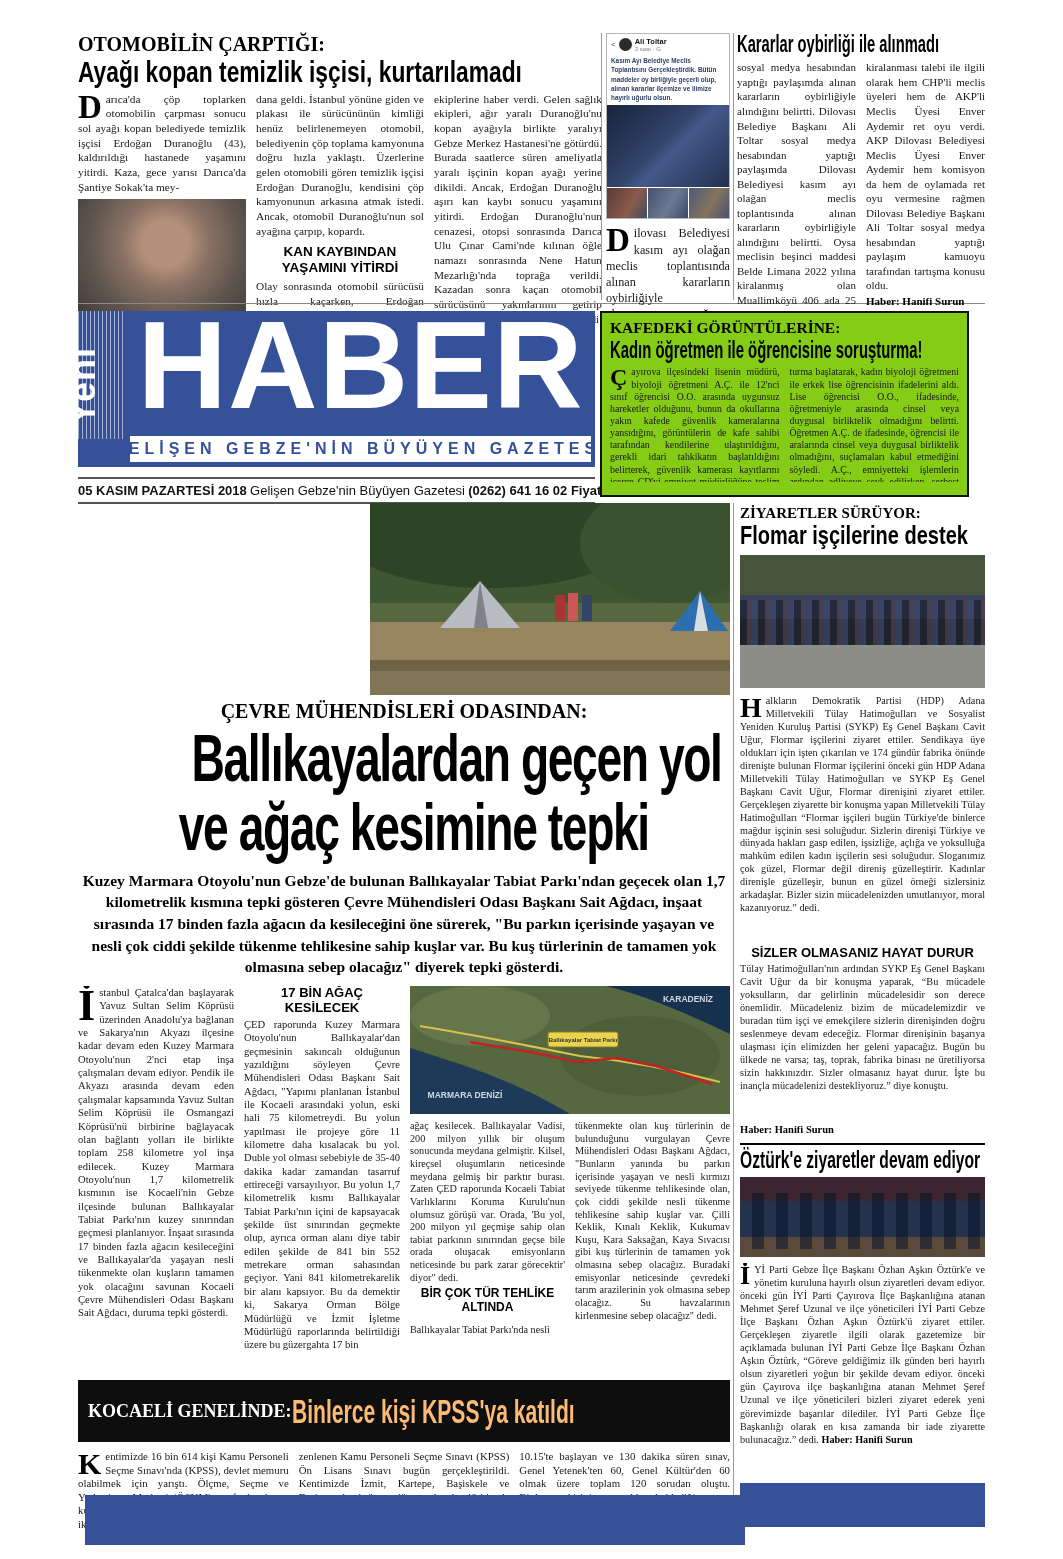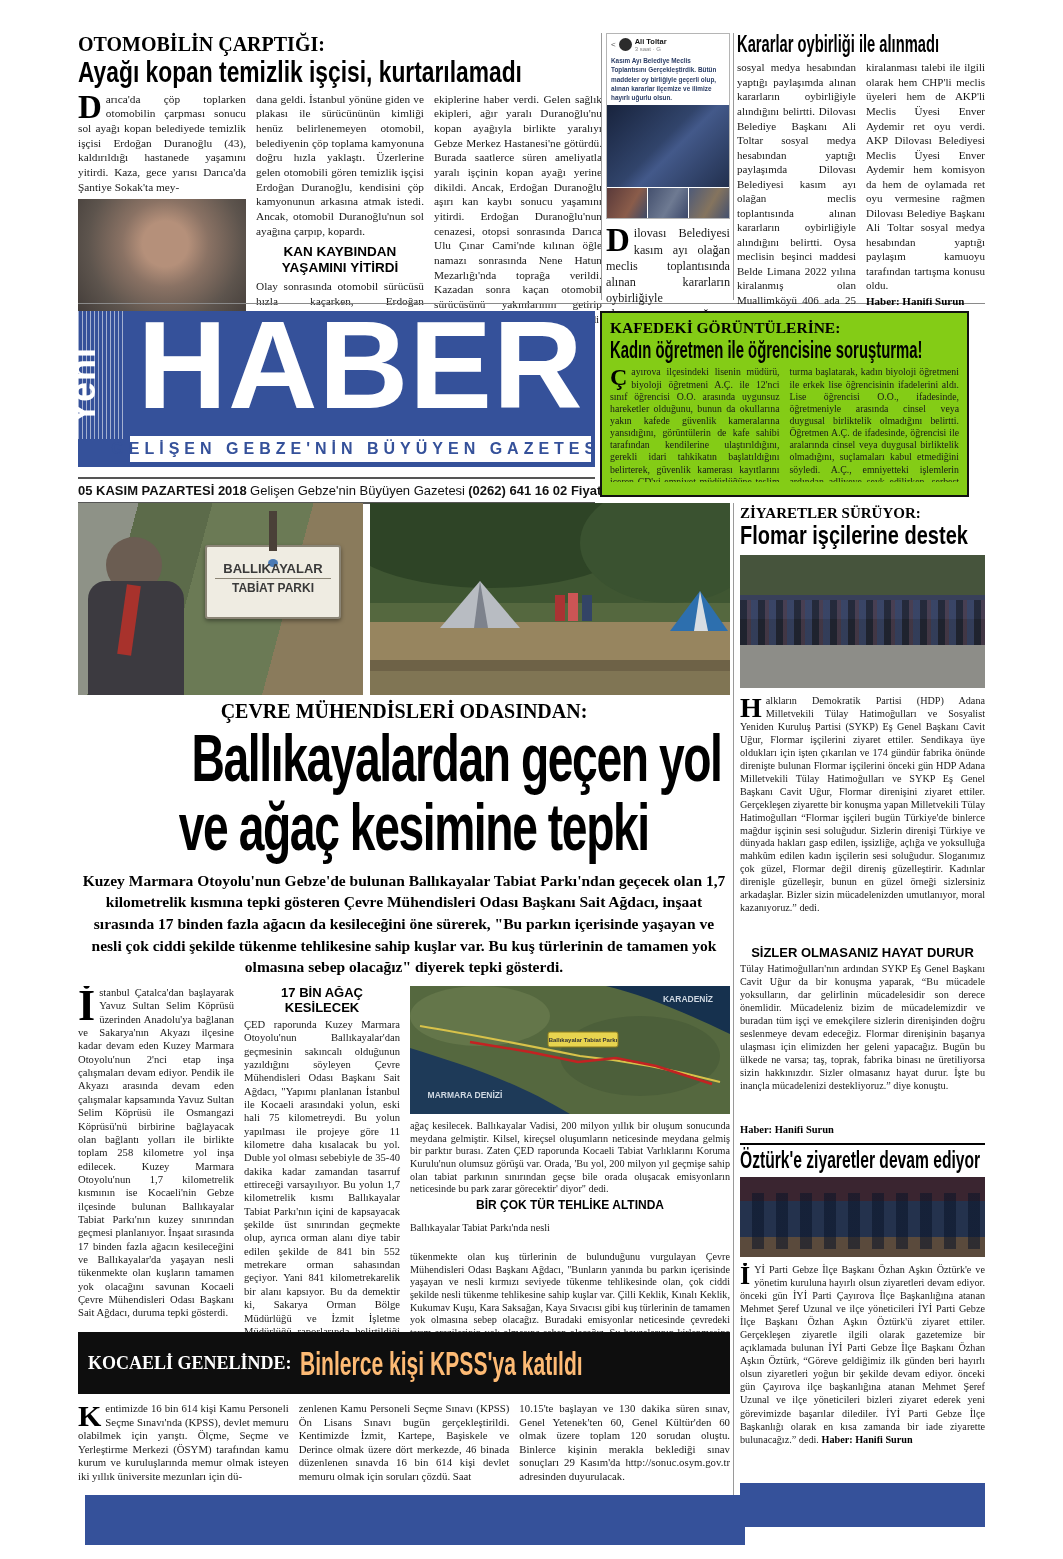--- a/index.html
+++ b/index.html
@@ -41,21 +41,21 @@
   #social-avatar{width:13px;height:13px;border-radius:50%;background:#2b2b2b;flex:0 0 auto;}
   #social-name{font-size:7.5px;font-weight:bold;color:#111;}
   #social-meta{font-size:6px;color:#888;}
   #social-text{font-size:6.4px;font-weight:bold;color:#2c3e66;line-height:1.45;padding:1px 4px 3px 4px;}
   #social-photo{height:82px;background:linear-gradient(135deg,#18233d,#31446b 45%,#43598a 55%,#22304e);}
   #social-thumbs{display:flex;gap:1px;height:30px;margin-top:1px;}
   #social-thumbs>div{flex:1;}
   
   #teacher-box{border:2px solid #111;background:#84cc16;padding:6px 8px;}
   
-  #kpss-bar{background:#0e0e0e;display:flex;align-items:center;padding:0 10px;gap:8px;}
+  #kpss-bar{background:#0e0e0e;display:flex;align-items:center;padding:0 10px;margin-top:48px;}
   .bluebar{background:#35519a;}
   .mapwrap{position:relative;}
 </style>
 </head>
 <body>
 
 <div id="canvas">
 
   <div class="abs" style="left:78px;top:33px;width:524px;">
     <div class="kicker" style="font-size:20px;">OTOMOBİLİN ÇARPTIĞI:</div>
@@ -140,31 +140,20 @@
         <div>
           <p class="bodytxt" style="font-size:9.8px;line-height:1.24;margin:0;"><span class="dropcap" style="font-size:24px;line-height:19px;">Ç</span><span>ayırova ilçesindeki lisenin müdürü, biyoloji öğretmeni A.Ç. ile 12'nci sınıf öğrencisi O.O. arasında uygunsuz hareketler olduğunu, bunun da okullarına yakın kafede güvenlik kameralarına yansıdığını, görüntülerin de kafe sahibi tarafından kendilerine ulaştırıldığını, gerekli idari tahkikatın başlatıldığını belirterek, güvenlik kamerası kayıtlarını içeren CD'yi emniyet müdürlüğüne teslim etti. Bunun üzerine İlçe Emniyet Müdürlüğü 'çocuğun cinsel istismarı' suçlamasıyla soruş-</span></p>
         </div>
         <div>
           <p class="bodytxt" style="font-size:9.8px;line-height:1.24;margin:0;">turma başlatarak, kadın biyoloji öğretmeni ile erkek lise öğrencisinin ifadelerini aldı. Lise öğrencisi O.O., ifadesinde, öğretmeniyle arasında cinsel veya duygusal birliktelik olmadığını belirtti. Öğretmen A.Ç. de ifadesinde, öğrencisi ile aralarında cinsel veya duygusal birliktelik olmadığını, suçlamaları kabul etmediğini söyledi. A.Ç., emniyetteki işlemlerin ardından adliyeye sevk edilirken, serbest bırakıldı.</p>
         </div>
       </div>
     </div>
   </div>
 
-  <div class="abs photo" style="left:78px;top:503px;width:285px;height:192px;background:linear-gradient(105deg,#8e9287 0 18%,#5c6b4a 18% 40%,#6b7a55 40% 70%,#8a7b5c 70% 100%);">
-    <div style="position:absolute;left:28px;top:34px;width:56px;height:56px;border-radius:50%;background:#6b5d52;"></div>
-    <div style="position:absolute;left:10px;top:78px;width:96px;height:114px;border-radius:18px 18px 0 0;background:#3c3a40;"></div>
-    <div style="position:absolute;left:44px;top:82px;width:14px;height:70px;background:#a8322c;transform:rotate(8deg);"></div>
-    <div style="position:absolute;right:22px;top:42px;width:132px;height:64px;background:#efece2;border:2px solid #8a8475;border-radius:3px;box-shadow:0 2px 4px rgba(0,0,0,.4);text-align:center;padding-top:6px;">
-      <div style="height:8px;"><span style="display:inline-block;width:10px;height:8px;border-radius:50%;background:#4a7ab5;"></span></div>
-      <div style="font-family:'Liberation Sans',sans-serif;font-weight:bold;font-size:13px;color:#3a3a3a;">BALLIKAYALAR</div>
-      <div style="font-family:'Liberation Sans',sans-serif;font-weight:bold;font-size:12px;color:#3a3a3a;border-top:1px solid #8a8475;margin:2px 8px 0 8px;padding-top:2px;">TABİAT PARKI</div>
-    </div>
-    <div style="position:absolute;right:86px;top:8px;width:8px;height:40px;background:#4a4038;"></div>
-  </div>
 
   <div class="abs photo" style="left:370px;top:503px;width:360px;height:192px;background:linear-gradient(#3f5632 0 52%,#55683f 52% 62%,#97855f 62% 82%,#6e6247 82% 100%);">
     <svg width="360" height="192" style="display:block;">
       <ellipse cx="120" cy="30" rx="150" ry="55" fill="#2e4426"></ellipse>
       <ellipse cx="300" cy="40" rx="90" ry="60" fill="#3a5230"></ellipse>
       <path d="M70,125 L110,78 L150,125 Z" fill="#b8bcc2"></path>
       <path d="M104,125 L110,78 L118,125 Z" fill="#7d828c"></path>
       <path d="M300,128 L330,88 L358,128 Z" fill="#2d6fae"></path>
       <path d="M324,128 L330,88 L338,128 Z" fill="#d8dde2"></path>
       <rect x="185" y="92" width="10" height="26" fill="#a33"></rect>
@@ -218,21 +207,21 @@
             <path d="M0,62 C50,78 100,92 160,128 L0,128 Z" fill="#1e3a58"></path>
             <path d="M196,0 L320,0 L320,48 C270,24 230,8 196,0 Z" fill="#16314e"></path>
             <path d="M10,40 C60,48 120,60 170,70 C210,74 250,80 310,96" stroke="#d8c24a" stroke-width="2" fill="none"></path>
             <path d="M60,56 L120,66 L168,76 L206,72 L246,80 L302,98" stroke="#c32222" stroke-width="2.5" fill="none"></path>
             <rect x="138" y="46" width="70" height="15" rx="2" fill="#e8d44f" stroke="#8a7a20"></rect>
             <text x="173" y="56" font-family="Liberation Sans, sans-serif" font-size="6" font-weight="bold" fill="#333" text-anchor="middle">Ballıkayalar Tabiat Parkı</text>
             <text x="55" y="112" font-family="Liberation Sans, sans-serif" font-size="8.5" font-weight="bold" fill="#cfd8e2" text-anchor="middle">MARMARA DENİZİ</text>
             <text x="278" y="16" font-family="Liberation Sans, sans-serif" font-size="8.5" font-weight="bold" fill="#cfd8e2" text-anchor="middle">KARADENİZ</text>
           </svg>
         </div>
-        <div style="display:flex;gap:10px;margin-top:6px;height:252px;overflow:hidden;flex-direction:column;">
+        <div style="display:flex;gap:10px;margin-top:6px;height:252px;overflow:hidden;">
           <div style="flex:1;min-width:0;">
             <p class="bodytxt" style="font-size:10.2px;line-height:1.24;margin:0;">ağaç kesilecek. Ballıkayalar Vadisi, 200 milyon yıllık bir oluşum sonucunda meydana gelmiştir. Kilsel, kireçsel oluşumların neticesinde meydana gelmiş bir parktır burası. Zaten ÇED raporunda Kocaeli Tabiat Varlıklarını Koruma Kurulu'nun olumsuz görüşü var. Orada, 'Bu yol, 200 milyon yıl geçmişe sahip olan tabiat parkının sınırından geçse bile orada oluşacak emisyonların neticesinde bu park zarar görecektir' diyor" dedi.</p>
             <div class="subhead" style="font-size:12px;margin:3px 0 9px 0;">BİR ÇOK TÜR TEHLİKE ALTINDA</div>
             <p class="bodytxt" style="font-size:10.2px;line-height:1.24;margin:0;">Ballıkayalar Tabiat Parkı'nda nesli</p>
           </div>
           <div style="flex:1;min-width:0;">
             <p class="bodytxt" style="font-size:10.2px;line-height:1.24;margin:0;">tükenmekte olan kuş türlerinin de bulunduğunu vurgulayan Çevre Mühendisleri Odası Başkanı Ağdacı, "Bunların yanında bu parkın içerisinde yaşayan ve nesli kırmızı seviyede tükenme tehlikesinde olan, çok ciddi şekilde nesli tükenme tehlikesine sahip kuşlar var. Çilli Keklik, Kınalı Keklik, Kukumav Kuşu, Kara Saksağan, Kaya Sıvacısı gibi kuş türlerinin de tamamen yok olmasına sebep olacağız. Buradaki emisyonlar neticesinde çevredeki tarım arazilerinin yok olmasına sebep olacağız. Su havzalarının kirlenmesine sebep olacağız" dedi.</p>
           </div>
         </div>
       </div>

